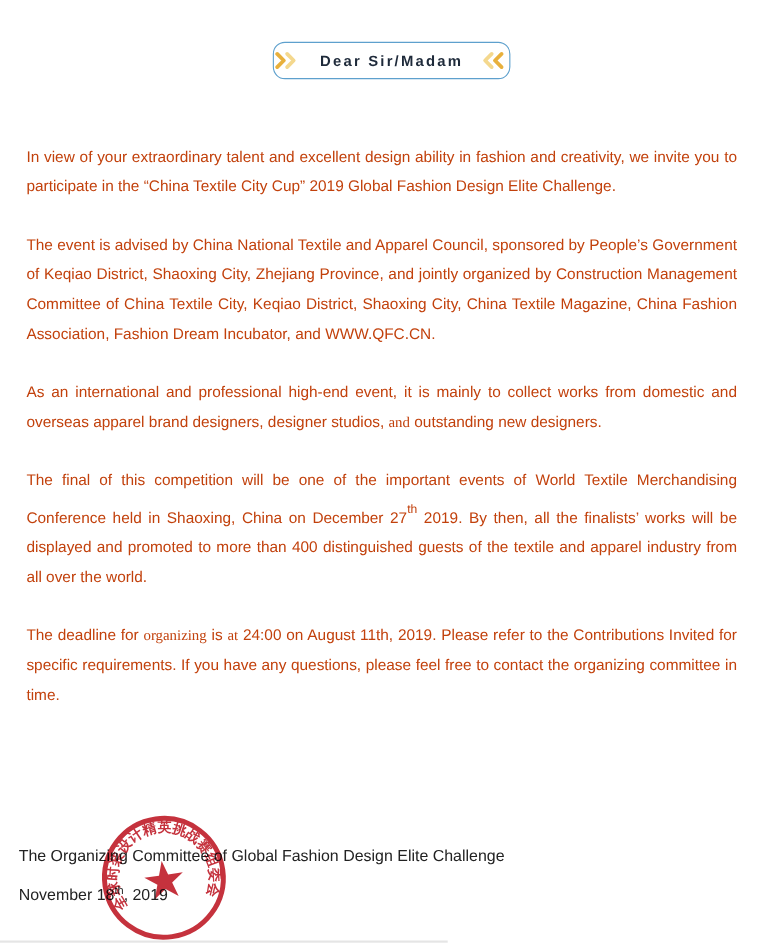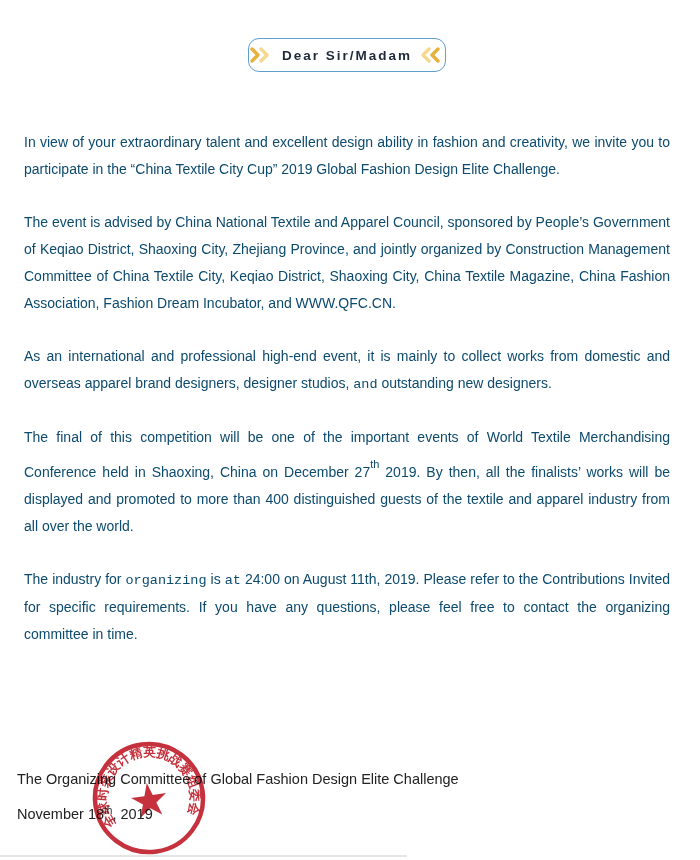--- a/index.html
+++ b/index.html
@@ -14,21 +14,21 @@
     height: 860px;
     background: #ffffff;
     overflow: hidden;
   }
 
   
   .header-box {
     position: absolute;
     left: 248px;
     top: 38px;
-    width: 198px;
+    width: 216px;
     height: 34px;
     border: 1.6px solid #5ea0cd;
     border-radius: 11px;
     background: #ffffff;
     display: flex;
     align-items: center;
     justify-content: center;
     box-sizing: border-box;
   }
   .header-title {
@@ -47,34 +47,34 @@
   }
   .chevrons-left  { left: 1px; }
   .chevrons-right { right: 5px; }
 
   
   .letter-body {
     position: absolute;
     left: 24px;
     top: 129px;
     width: 646px;
-    color: #0c4a6e;
+    color: #c2410c;
     font-size: 14px;
     line-height: 27px;
     text-align: justify;
   }
   .letter-body p {
     margin: 0 0 26px 0;
   }
   .letter-body sup {
     font-size: 11px;
     vertical-align: 9px;
   }
   .cjk-latin {
-    font-family: Liberation Mono, monospace;
+    font-family: Liberation Serif, serif;
     font-size: 13.5px;
   }
 
   
   .signature {
     position: absolute;
     left: 17px;
     top: 764px;
     color: #222222;
     font-size: 14.5px;
@@ -130,21 +130,21 @@
         <polyline points="20,2 14,8 20,14" fill="none" stroke="#e8b03c" stroke-width="3.4" stroke-linecap="round" stroke-linejoin="round"></polyline>
       </svg>
     </span>
   </div>
 
   <div class="letter-body">
       <p><span>In view of your extraordinary talent and excellent design ability in fashion and creativity, we invite you to participate in the “China Textile City Cup” 2019 Global Fashion Design Elite Challenge.</span></p>
       <p><span>The event is advised by China National Textile and Apparel Council, sponsored by People’s Government of Keqiao District, Shaoxing City, Zhejiang Province, and jointly organized by Construction Management Committee of China Textile City, Keqiao District, Shaoxing City, China Textile Magazine, China Fashion Association, Fashion Dream Incubator, and WWW.QFC.CN.</span></p>
       <p><span>As an international and professional high-end event, it is mainly to collect works from domestic and overseas apparel brand designers, designer studios, </span><span class="cjk-latin">and</span><span> outstanding new designers.</span></p>
       <p><span>The final of this competition will be one of the important events of World Textile Merchandising Conference held in Shaoxing, China on December 27</span><sup>th</sup><span> 2019. By then, all the finalists’ works will be displayed and promoted to more than 400 distinguished guests of the textile and apparel industry from all over the world.</span></p>
-      <p><span>The industry for </span><span class="cjk-latin">organizing</span><span> is </span><span class="cjk-latin">at</span><span> 24:00 on August 11th, 2019. Please refer to the Contributions Invited for specific requirements. If you have any questions, please feel free to contact the organizing committee in time.</span></p>
+      <p><span>The deadline for </span><span class="cjk-latin">organizing</span><span> is </span><span class="cjk-latin">at</span><span> 24:00 on August 11th, 2019. Please refer to the Contributions Invited for specific requirements. If you have any questions, please feel free to contact the organizing committee in time.</span></p>
     </div>
 
   <div class="signature">
     <div>The Organizing Committee of Global Fashion Design Elite Challenge</div>
     <div><span>November 18</span><sup>th</sup><span>, 2019</span></div>
   </div>
 
   <svg class="seal" viewBox="0 0 118 118" aria-hidden="true">
     <defs>
       <path id="sealArc" d="M 24.6 83.1 A 42 42 0 1 1 93.4 83.1" fill="none"></path>

